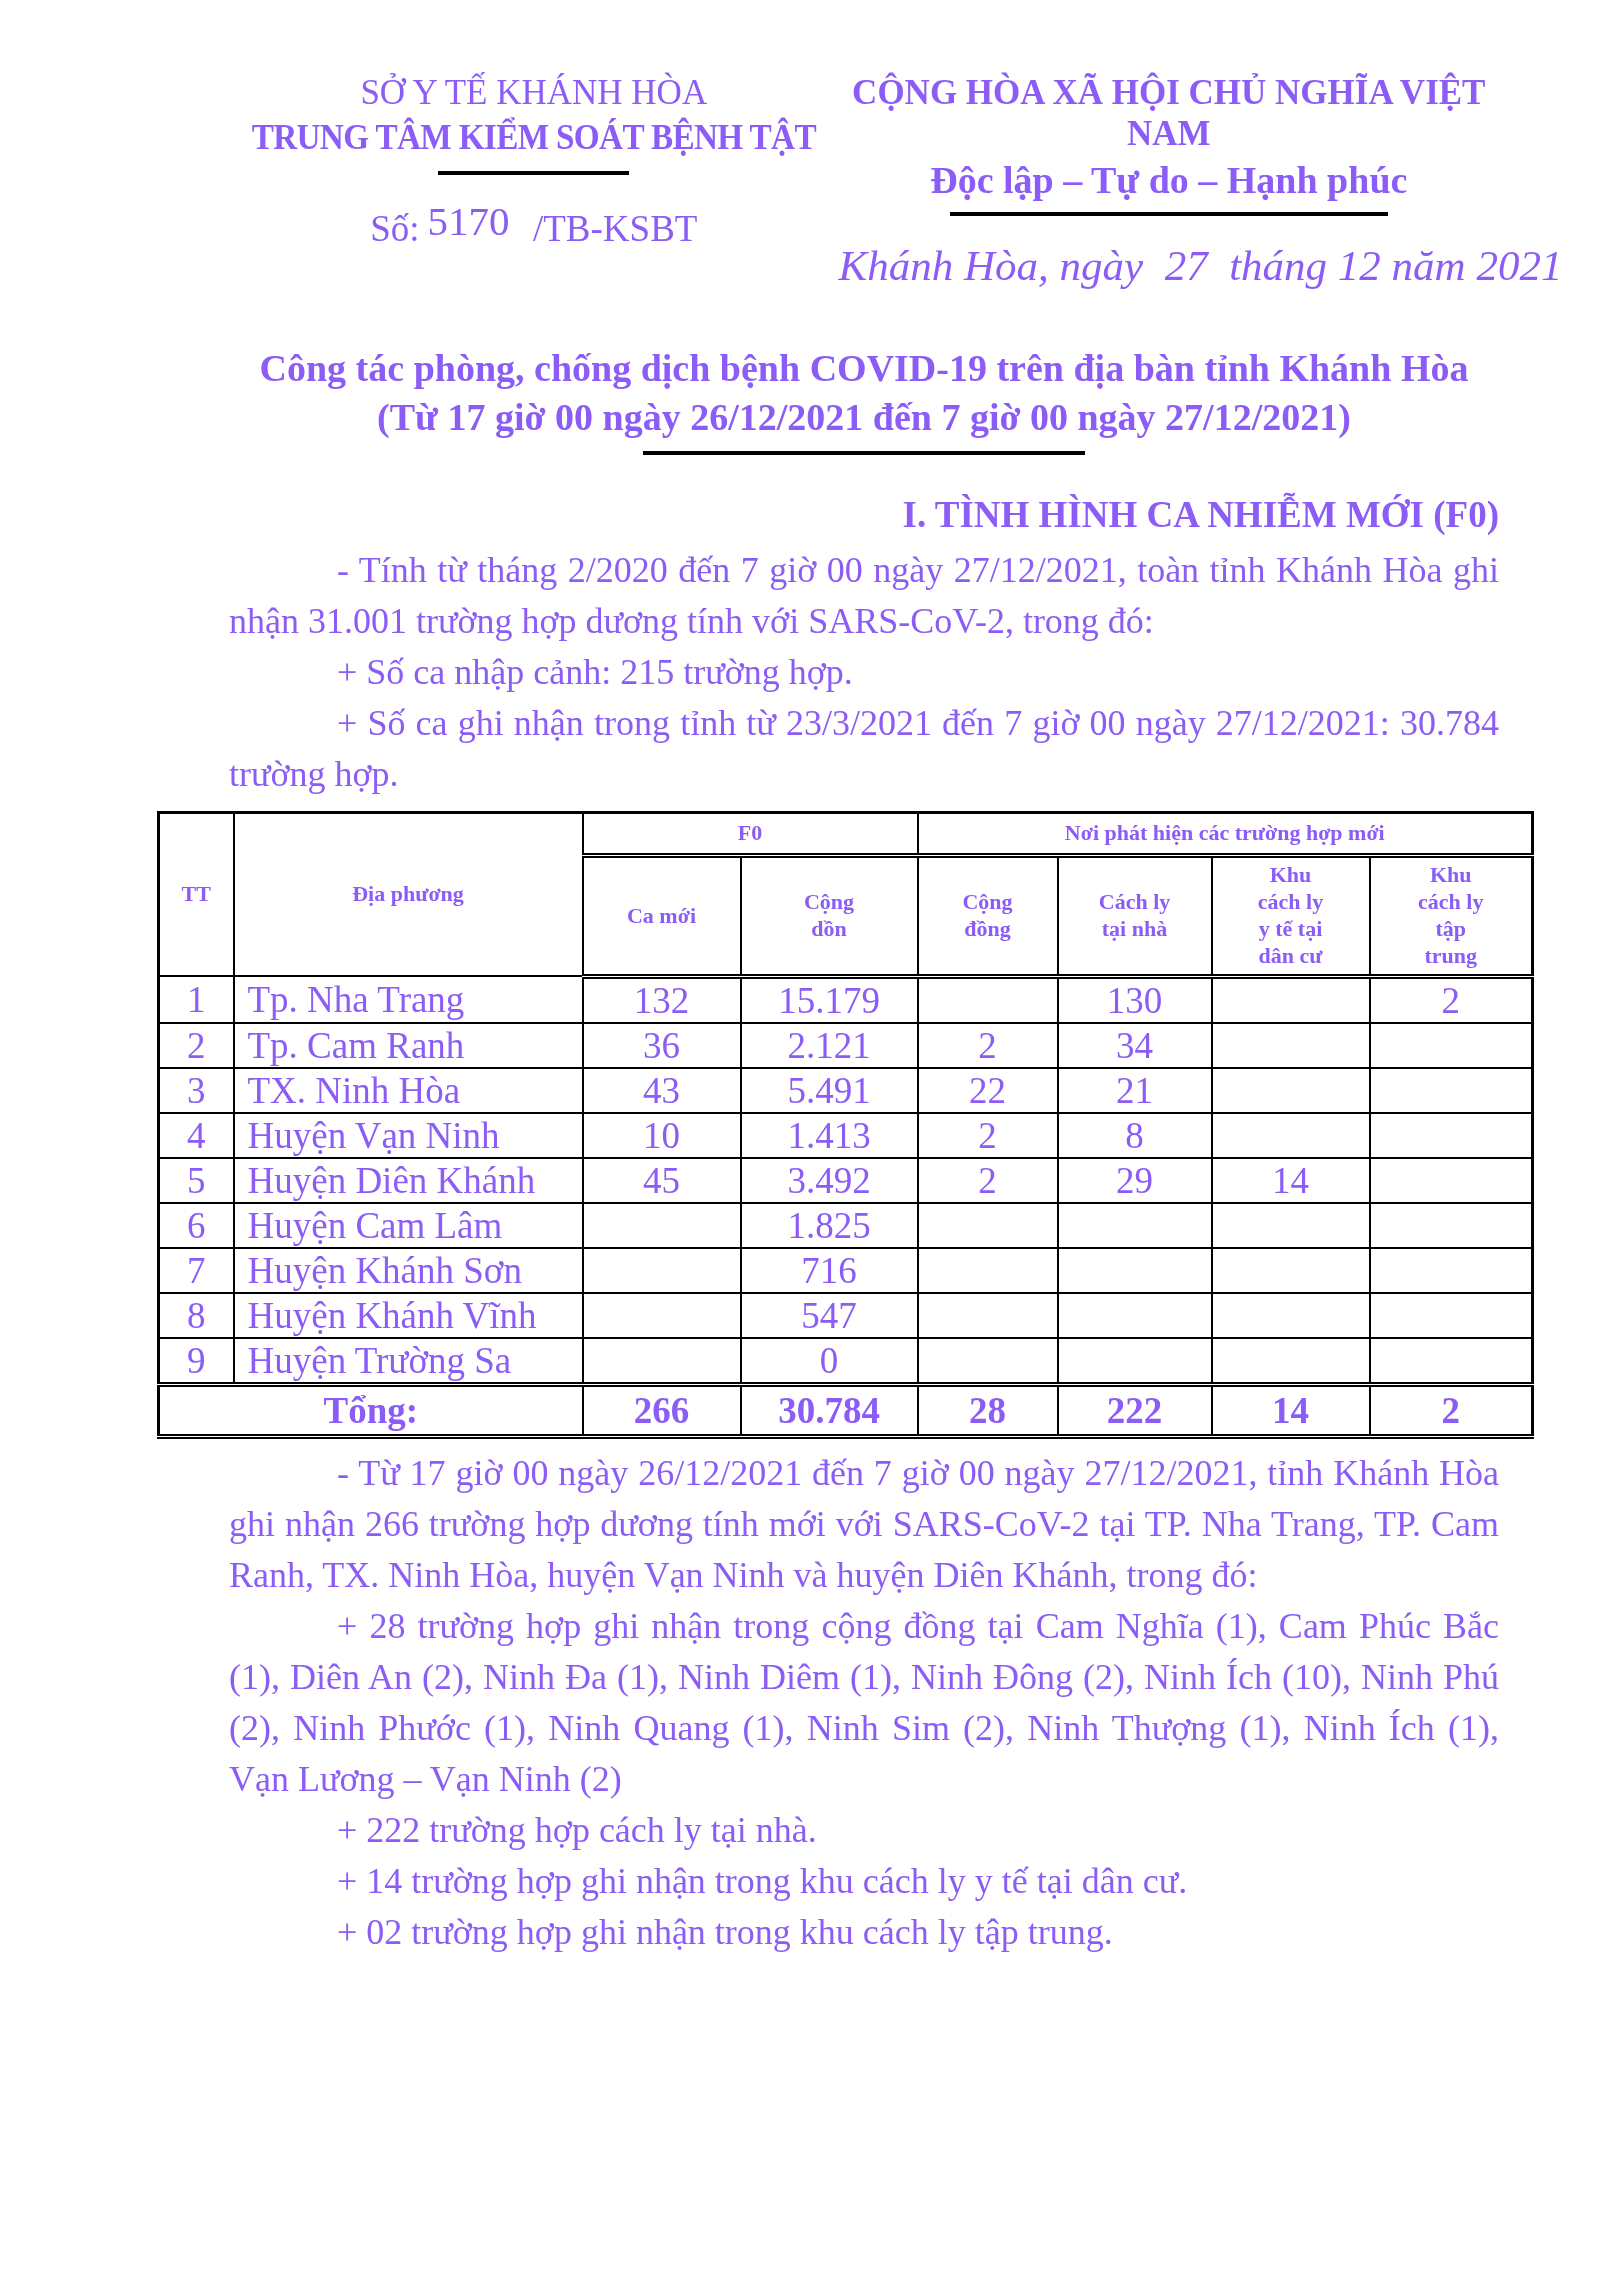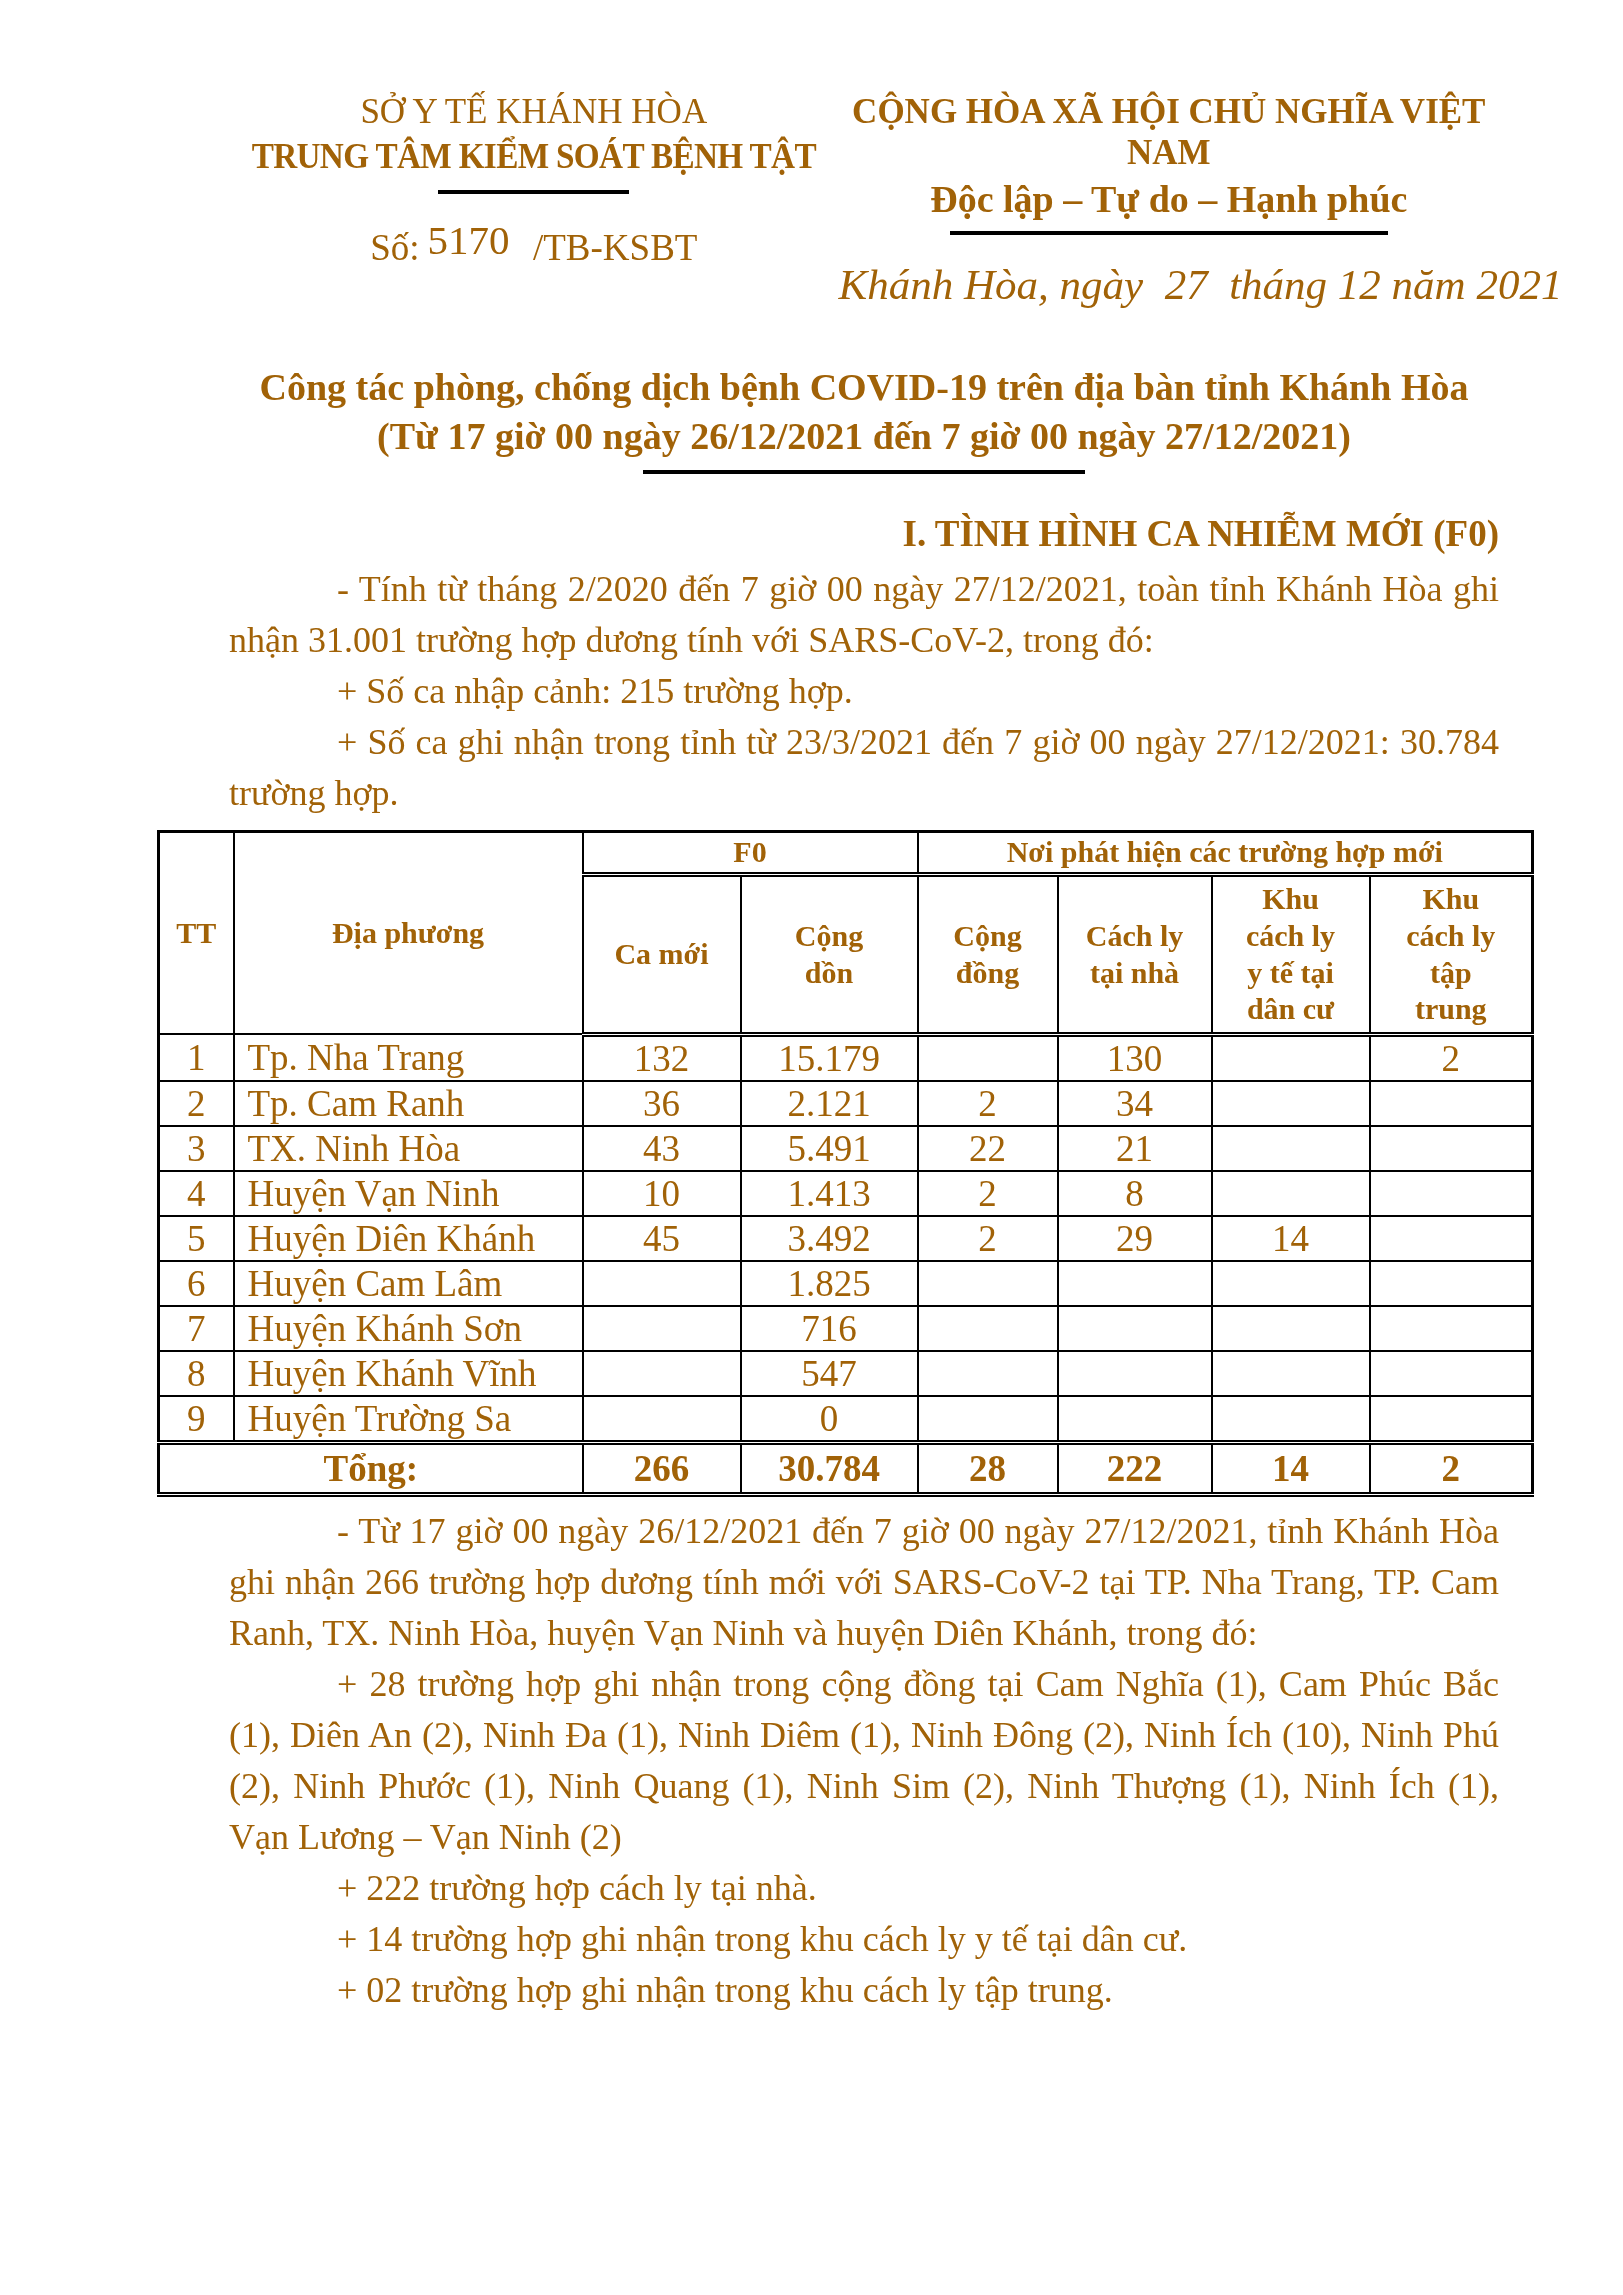--- a/index.html
+++ b/index.html
@@ -1,25 +1,25 @@
 <!DOCTYPE html>
 <html style="font-size:10.5px"><head>
 <meta charset="utf-8">
 <style>
   html,body { margin:0; padding:0; background:#e8e8e8; }
   .page {
     position:relative;
     width:1623px; height:2295px;
     margin:0 auto;
     background:#ffffff;
-    color:#a16207;
+    color:#8b5cf6;
     font-family:"Liberation Serif","DejaVu Serif",serif;
     font-size:36px;
     box-sizing:border-box;
-    padding:91px 124px 0 229px;
+    padding:72px 124px 0 229px;
     overflow:hidden;
   }
   
   .header { display:flex; }
   .header-col { text-align:center; }
   .header-col.left  { width:48%; }
   .header-col.right { width:52%; }
   .h-line1 { font-size:35px; line-height:1.18; }
   .h-line2 { font-size:35px; line-height:1.18; font-weight:bold; margin-top:3.9px; }
   .h-line2.condensed { transform:scaleX(0.95); transform-origin:center; letter-spacing:-0.7px; }
@@ -47,21 +47,21 @@
     width:1376px;
     margin:10.5px 0 0 -72px;
     border:3.3px solid #000;
   }
   .covid-table th, .covid-table td {
     border-left:2px solid #000; border-right:2px solid #000;
     border-top:2.6px solid #000;  border-bottom:2.6px solid #000;
     overflow:hidden;
   }
   .covid-table th {
-    font-size:30px; font-weight:bold; line-height:1.22;
+    font-size:22px; font-weight:bold; line-height:1.22;
     vertical-align:middle; text-align:center;
     white-space:pre-line; padding:3.9px 2.6px;
   }
   .group-row th.group { height:37px; padding:1.3px 2.6px; border-bottom:5.9px double #000; }
   .sub-row th { border-bottom:5.9px double #000; }
   .covid-table td { font-size:37px; height:43px; padding:0; text-align:center; vertical-align:middle; }
   .covid-table td.name { text-align:left; padding-left:13px; }
   .total-row td { font-weight:bold; height:47px; border-top:5.9px double #000; border-bottom:5.9px double #000;margin-top:15px; }
 </style>
 </head>

